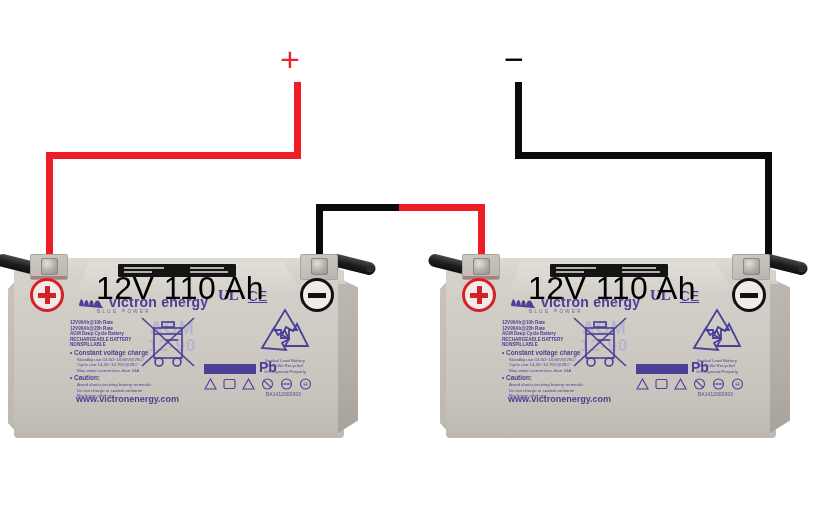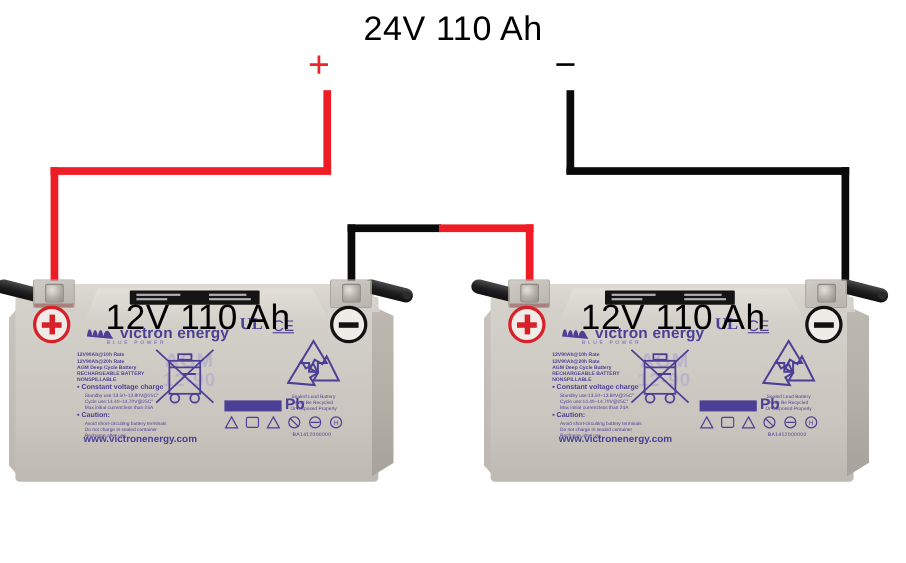--- a/index.html
+++ b/index.html
@@ -329,21 +329,20 @@
     color: #4b3f96;
     letter-spacing: 0.3px;
     white-space: nowrap;
   }
 </style>
 </head>
 <body>
 
 <div id="stage">
 
-  <div class="title-text">24V 110 Ah</div>
 
   <div class="term-sign plus">+</div>
   <div class="term-sign minus">−</div>
 
   <div class="wire red" style="left:294px; top:82px; width:7px; height:76px;"></div>
   <div class="wire red" style="left:46px; top:152px; width:255px; height:7px;"></div>
   <div class="wire red" style="left:46px; top:152px; width:7px; height:115px;"></div>
 
   <div class="wire black" style="left:515px; top:82px; width:7px; height:76px;"></div>
   <div class="wire black" style="left:515px; top:152px; width:257px; height:7px;"></div>

